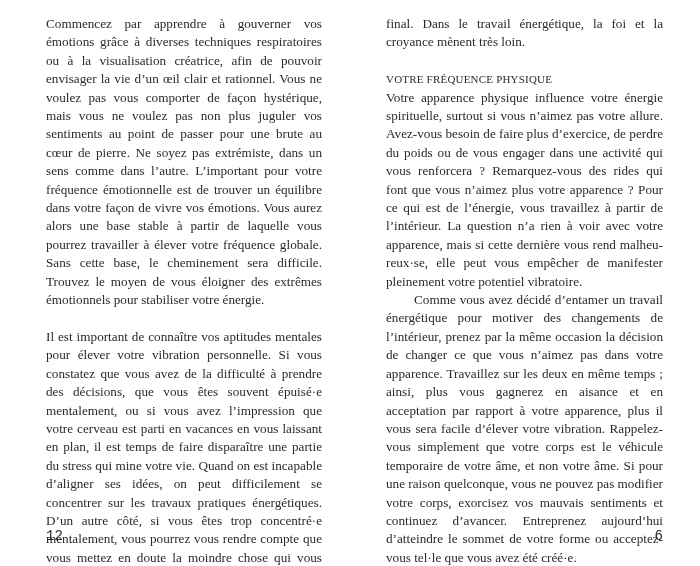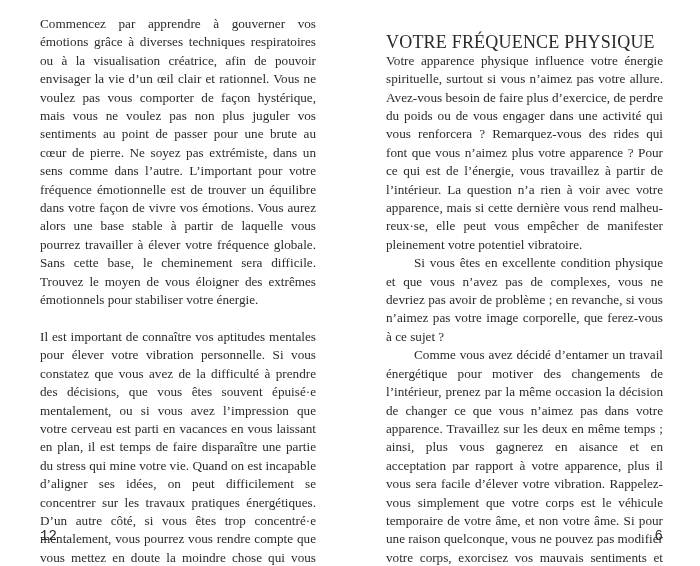--- a/index.html
+++ b/index.html
@@ -4,33 +4,33 @@
   <style>
     html, body { margin: 0; padding: 0; }
     body {
       width: 700px; height: 566px; background: #ffffff;
       position: relative; overflow: hidden;
       font-family: "Liberation Serif", "DejaVu Serif", serif;
       color: #2a2a2a;
     }
     .spread { position: absolute; inset: 0; }
     .page { position: absolute; top: 0; height: 566px; }
-    .page.left { left: 2px; width: 350px; }
+    .page.left { left: 8px; width: 350px; }
     .page.right { left: 350px; width: 350px; }
     .col {
       position: absolute; top: 15px;
       font-size: 13.2px; line-height: 18.4px;
       text-align: justify; hyphens: manual;
     }
     .page.left .col { left: 38px; width: 276px; }
     .page.right .col { left: 36px; width: 277px; }
     p { margin: 0; }
     p.indent { text-indent: 28px; }
     h2 {
-      margin: 0; font-size: 18px; line-height: 18.4px; font-weight: normal;
+      margin: 0; font-size: 11px; line-height: 18.4px; font-weight: normal;
       letter-spacing: 0.2px; text-transform: none;
     }
     .gap { height: 18.4px; }
     .folio {
       position: absolute; top: 528px; font-size: 14px; line-height: 16px; font-family: Liberation Mono, monospace;
     }
     .page.left .folio { left: 38px; }
     .page.right .folio { right: 37px; }
   </style>
 </head>
@@ -42,22 +42,22 @@
     <div class="col">
       <p>Commencez par apprendre à gouverner vos émotions grâce à diverses techniques respiratoires ou à la visualisation créatrice, afin de pouvoir envisager la vie d’un œil clair et rationnel. Vous ne voulez pas vous comporter de façon hystérique, mais vous ne voulez pas non plus juguler vos sentiments au point de passer pour une brute au cœur de pierre. Ne soyez pas extrémiste, dans un sens comme dans l’autre. L’important pour votre fréquence émotionnelle est de trouver un équilibre dans votre façon de vivre vos émo­tions. Vous aurez alors une base stable à partir de laquelle vous pourrez travailler à élever votre fréquence globale. Sans cette base, le cheminement sera difficile. Trouvez le moyen de vous éloigner des extrêmes émotionnels pour stabiliser votre énergie.</p>
       <div class="gap"></div>
       <p>Il est important de connaître vos aptitudes mentales pour élever votre vibration personnelle. Si vous constatez que vous avez de la difficulté à prendre des décisions, que vous êtes souvent épuisé·e mentalement, ou si vous avez l’impression que votre cerveau est parti en vacances en vous laissant en plan, il est temps de faire disparaître une partie du stress qui mine votre vie. Quand on est incapable d’aligner ses idées, on peut difficilement se concentrer sur les travaux pratiques énergétiques. D’un autre côté, si vous êtes trop concentré·e mentalement, vous pourrez vous rendre compte que vous mettez en doute la moindre chose qui vous arrive. Il suffit parfois d’accepter tout simplement ce qui se passe. Vous n’êtes pas obligé·e de tout analyser au microscope. En soi, l’ac­ceptation élève votre vibration. Parfois, c’est ainsi, point</p>
     </div>
     <div class="folio">12</div>
   </div>
 
   <div class="page right">
     <div class="col">
+      <p>final. Dans le travail énergétique, la foi et la croyance mènent très loin.</p>
       <div class="gap"></div>
       <h2>VOTRE FRÉQUENCE PHYSIQUE</h2>
       <p>Votre apparence physique influence votre énergie spiri­tuelle, surtout si vous n’aimez pas votre allure. Avez-vous besoin de faire plus d’exercice, de perdre du poids ou de vous engager dans une activité qui vous renforcera ? Remarquez-vous des rides qui font que vous n’aimez plus votre apparence ? Pour ce qui est de l’énergie, vous travail­lez à partir de l’intérieur. La question n’a rien à voir avec votre apparence, mais si cette dernière vous rend malheu­reux·se, elle peut vous empêcher de manifester pleinement votre potentiel vibratoire.</p>
-      <p class="indent">Si vous êtes en excellente condition physique et que vous n’avez pas de complexes, vous ne devriez pas avoir de problème ; en revanche, si vous n’aimez pas votre image corporelle, que ferez-vous à ce sujet ?</p>
       <p class="indent">Comme vous avez décidé d’entamer un travail énergé­tique pour motiver des changements de l’intérieur, prenez par la même occasion la décision de changer ce que vous n’aimez pas dans votre apparence. Travaillez sur les deux en même temps ; ainsi, plus vous gagnerez en aisance et en acceptation par rapport à votre apparence, plus il vous sera facile d’élever votre vibration. Rappelez-vous simplement que votre corps est le véhicule temporaire de votre âme, et non votre âme. Si pour une raison quelconque, vous ne pouvez pas modifier votre corps, exorcisez vos mauvais sentiments et continuez d’avancer. Entreprenez aujourd’hui d’atteindre le sommet de votre forme ou acceptez-vous tel·le que vous avez été créé·e.</p>
     </div>
     <div class="folio">6</div>
   </div>
 
 </div>
 
 </body></html>

